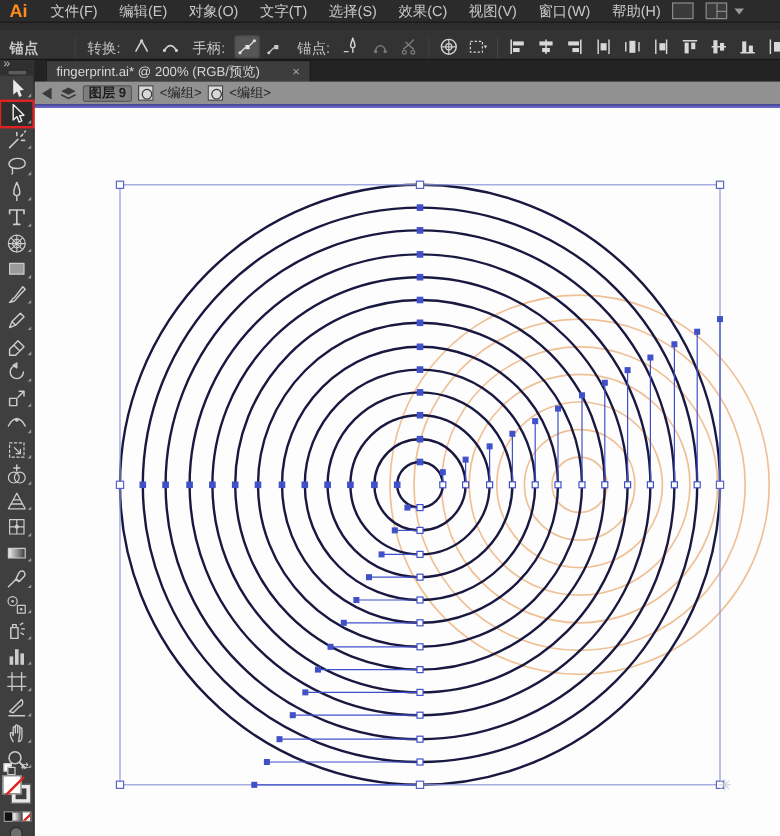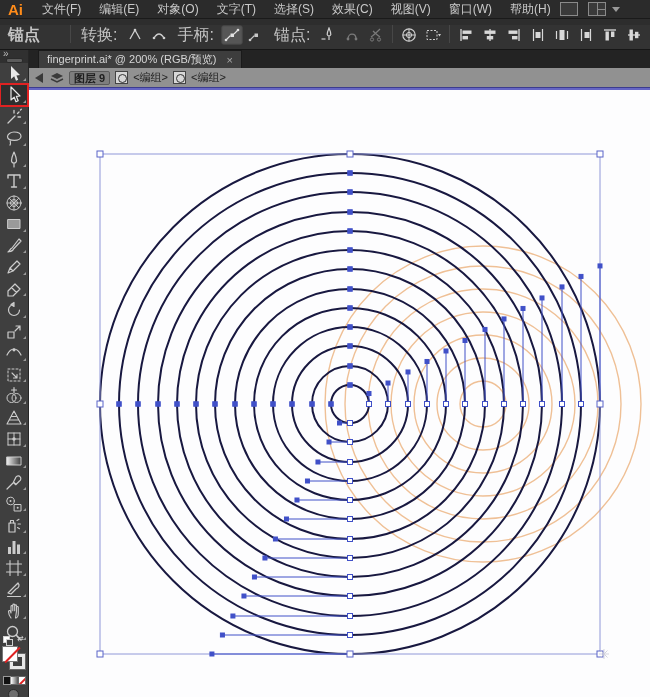--- a/index.html
+++ b/index.html
@@ -17,21 +17,21 @@
   #menu-right{margin-left:auto;display:flex;align-items:center;gap:10px;padding-right:140px;}
   .mr-icon{width:18px;height:14px;border:1px solid #8a8a8a;background:#3a3a3a;position:relative;}
   .mr-icon.ws:before{content:"";position:absolute;left:55%;top:0;bottom:0;width:1px;background:#8a8a8a;}
   .mr-icon.ws:after{content:"";position:absolute;left:55%;top:50%;right:0;height:1px;background:#8a8a8a;}
   .mr-caret{width:0;height:0;border-left:4px solid transparent;border-right:4px solid transparent;
     border-top:5px solid #9a9a9a;margin-left:-4px;}
 
   
   #control-bar{position:absolute;left:0;top:25px;width:650px;height:26px;
     background:#333333;border-bottom:2px solid #161616;
-    display:flex;align-items:flex-start;color:#c4c4c4;font-size:16px;overflow:hidden;}
+    display:flex;align-items:flex-end;color:#c4c4c4;font-size:12px;overflow:hidden;}
   #control-bar .cb-label{padding:0 6px;white-space:nowrap;}
   #control-bar .cb-label.first{font-weight:bold;padding-left:8px;padding-right:26px;}
   .cb-sep{width:1px;height:18px;background:#1f1f1f;border-right:1px solid #474747;margin:0 4px;}
   .cb-btn{width:22px;height:20px;display:flex;align-items:center;justify-content:center;
      border-radius:2px;margin:0 1px;flex:0 0 auto;}
   .cb-btn.pressed{background:#565656;box-shadow:inset 0 0 2px #111;}
   .cb-btn.dim{opacity:.45;}
   .cb-btn svg{display:block;}
   #align-icons{display:flex;align-items:center;}
 
@@ -64,21 +64,21 @@
   #color-strip .c2{flex:1;background:linear-gradient(90deg,#fff,#555);border:1px solid #666;border-left:none;}
   #color-strip .c3{flex:1;background:#fff;border:1px solid #666;border-left:none;position:relative;overflow:hidden;}
   #color-strip .c3:after{content:"";position:absolute;left:-2px;top:3px;width:12px;height:1.6px;background:#e02222;transform:rotate(-45deg);}
   #draw-mode{position:absolute;left:8px;top:46px;width:11px;height:11px;border-radius:50%;
      background:#6e6e6e;border:1px solid #2a2a2a;}
 
   
   #tab-bar{position:absolute;left:29px;top:50px;width:621px;height:18px;background:#232323;
      display:flex;align-items:flex-end;}
   #doc-tab{height:18px;background:#3d3d3d;border:1px solid #1a1a1a;border-bottom:none;
-     display:flex;align-items:center;padding:0 8px;margin-left:9px;color:#d6d6d6;font-size:11px;gap:10px;}
+     display:flex;align-items:center;padding:0 8px;margin-left:9px;color:#d6d6d6;font-size:11px;gap:27px;}
   #doc-tab .close{color:#a8a8a8;font-size:11px;cursor:default;}
   #breadcrumb{position:absolute;left:29px;top:68px;width:621px;height:19px;background:#919191;
      display:flex;align-items:center;color:#1e1e1e;font-size:11px;gap:5px;padding:0 4px;}
   #breadcrumb .back{width:0;height:0;border-top:5px solid transparent;border-bottom:5px solid transparent;
      border-right:8px solid #3a3a3a;margin:0 2px;}
   #breadcrumb .chip{background:#7e7e7e;border:1px solid #5a5a5a;border-radius:2px;padding:0 4px;
      height:14px;line-height:13px;font-weight:bold;}
   #breadcrumb .thumb{width:13px;height:13px;background:#d8d8d8;border:1px solid #444;position:relative;}
   #breadcrumb .thumb:after{content:"";position:absolute;left:2px;top:2px;width:7px;height:7px;
      border:1px solid #333;border-radius:50%;}

